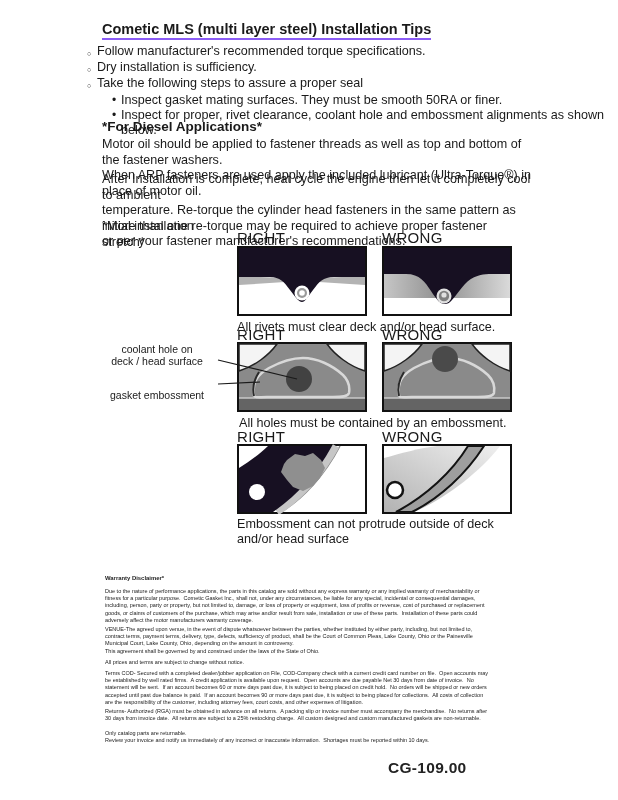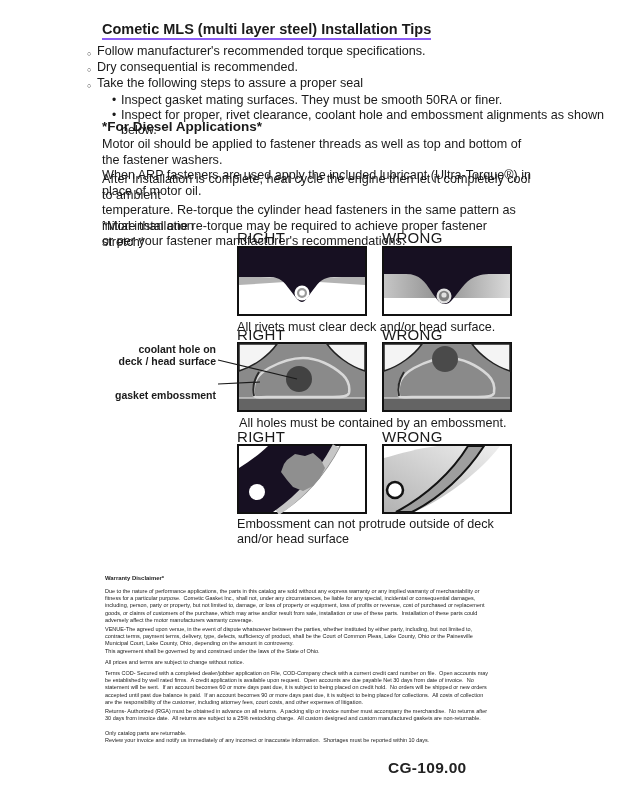--- a/index.html
+++ b/index.html
@@ -18,21 +18,21 @@
   .mk-f::before{content:"•";font-size:12px;}
 
   .h-diesel{position:absolute;left:102px;top:119px;font-size:13.5px;font-weight:bold;}
   .para{position:absolute;left:102px;width:430px;font-size:12.6px;line-height:15.6px;white-space:pre-line;}
   .para1{top:137px}.para2{top:172px}.para3{top:219px}
 
   .dg-label{position:absolute;width:130px;text-align:left;font-size:15px;letter-spacing:.3px;}
   .dg-box{position:absolute;width:130px;height:70px;}
   .dg-box svg{display:block;width:130px;height:70px;}
   .caption{position:absolute;font-size:12.6px;line-height:14.5px;white-space:pre-line;}
-  .callout{position:absolute;font-size:10.5px;line-height:11.6px;text-align:right;white-space:pre-line;width:118px;left:98px;font-weight:bold;}
+  .callout{position:absolute;font-size:10.5px;line-height:11.6px;text-align:center;white-space:pre-line;width:118px;left:98px;}
   .leader{position:absolute;left:205px;top:352px;width:100px;height:40px;z-index:5;pointer-events:none;}
 
   .fineprint{position:absolute;left:105px;font-size:5.5px;line-height:7.2px;color:#222;white-space:pre;}
   .fp-head{font-weight:bold;font-size:5.9px;}
   .fp1{top:588px}.fp2{top:626px}.fp3{top:659px}.fp4{top:670px}.fp5{top:708px}.fp6{top:730px}
   .fp-head{top:575px}
 
   .cg{position:absolute;left:388px;top:759px;font-size:15.5px;letter-spacing:.3px;color:#222;font-weight:bold;}
 </style>
 </head>
@@ -42,21 +42,21 @@
 
   <div class="title">Cometic MLS (multi layer steel) Installation Tips</div>
 
   <div class="intro">
     <div class="b-row">
         <span class="mk-o"></span>
         <span>Follow manufacturer's recommended torque specifications.</span>
       </div>
     <div class="b-row">
         <span class="mk-o"></span>
-        <span>Dry consequential is recommended.</span>
+        <span>Dry installation is sufficiency.</span>
       </div>
     <div class="b-row">
         <span class="mk-o"></span>
         <span>Take the following steps to assure a proper seal</span>
       </div>
     <div class="b-row sub">
         <span class="mk-f"></span>
         <span>Inspect gasket mating surfaces.  They must be smooth 50RA or finer.</span>
       </div>
     <div class="b-row sub">

